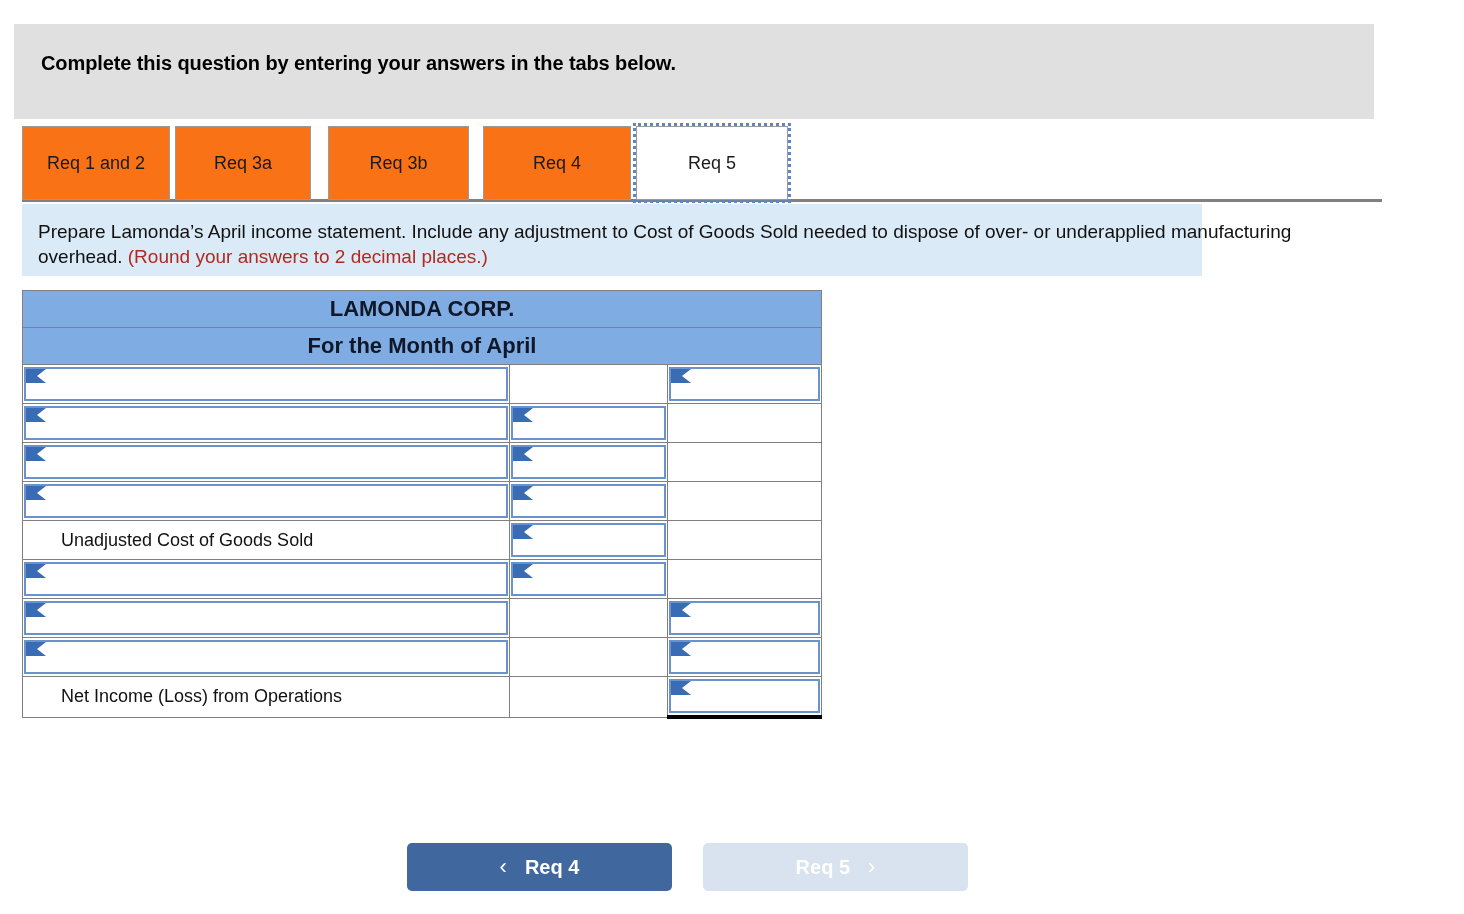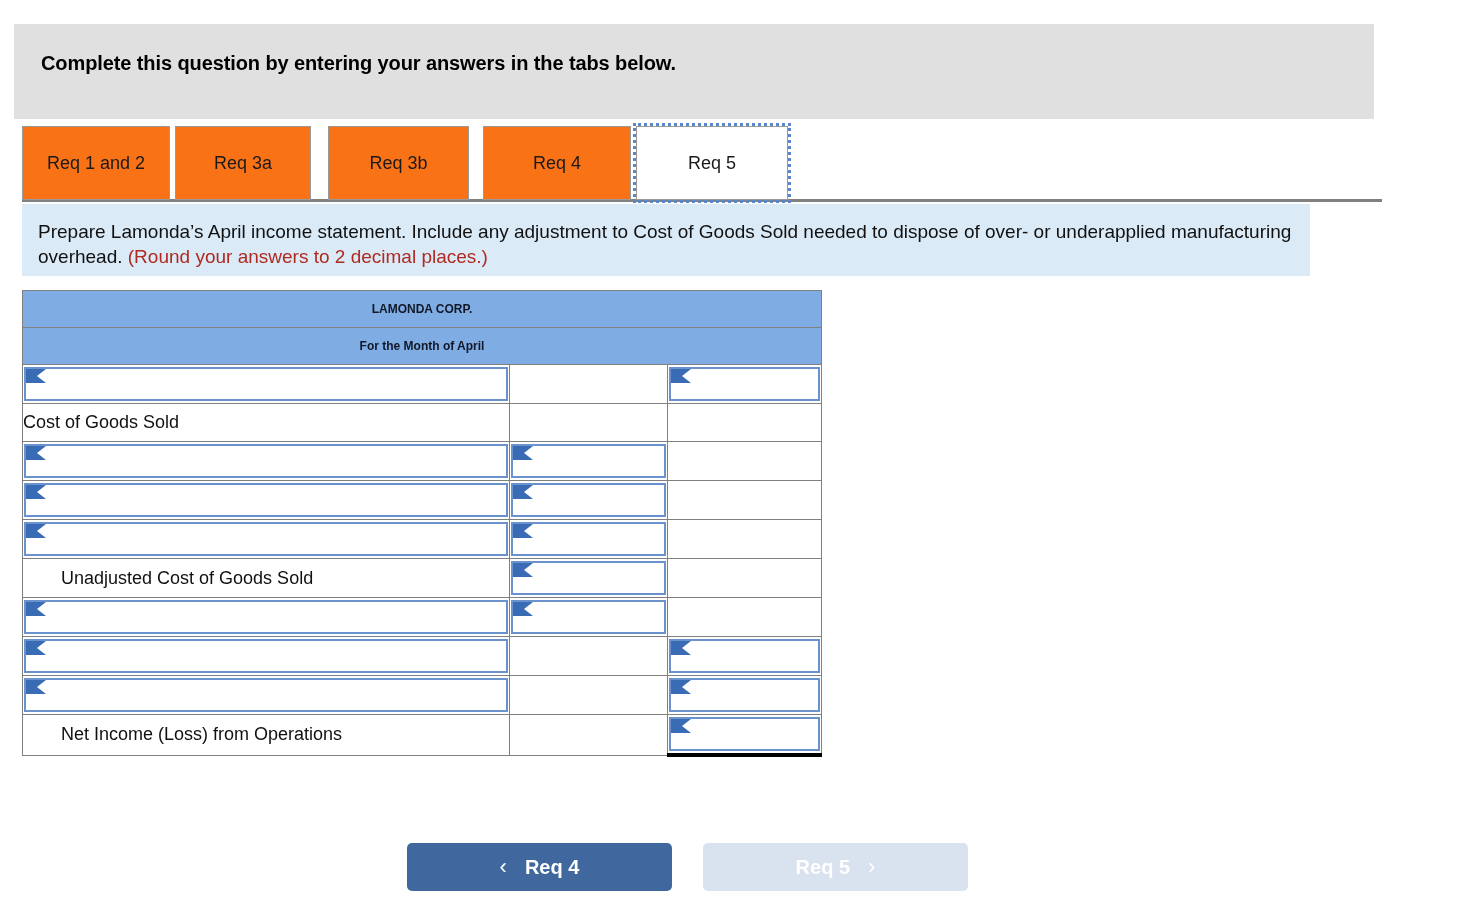--- a/index.html
+++ b/index.html
@@ -71,21 +71,21 @@
     outline: 3px dotted #5b86c9;
     outline-offset: 0px;
     z-index: 4;
   }
 
   
   .instruction {
     position: absolute;
     left: 22px;
     top: 204px;
-    width: 1288px;
+    width: 1180px;
     height: 72px;
     background: #daeaf7;
     box-sizing: border-box;
     padding-left: 8px;
   }
   .instruction-text {
     position: absolute;
     left: 16px;
     top: 15px;
     width: 1300px;
@@ -109,21 +109,21 @@
   .stmt td {
     border: 1px solid #808080;
     padding: 0;
     margin: 0;
     height: 38px;
     box-sizing: border-box;
   }
   .hdr td {
     background: #80ace4;
     text-align: center;
-    font-size: 12px;
+    font-size: 22px;
     font-weight: bold;
     color: #101828;
     height: 37px;
   }
   .col-label  { width: 486px; }
   .col-mid    { width: 158px; }
   .col-right  { width: 154px; }
 
   
   .lbl {
@@ -248,25 +248,20 @@
           </div>
         </td>
         <td class="plain-empty"></td>
         <td class="incell">
           <div class="inputbox">
             <span class="flag"></span>
           </div>
         </td>
       </tr>
       <tr>
-        <td class="lbl">Cost of Goods Sold</td>
-        <td class="plain-empty"></td>
-        <td class="plain-empty"></td>
-      </tr>
-      <tr>
         <td class="incell">
           <div class="inputbox">
             <span class="flag"></span>
           </div>
         </td>
         <td class="incell">
           <div class="inputbox">
             <span class="flag"></span>
           </div>
         </td>

